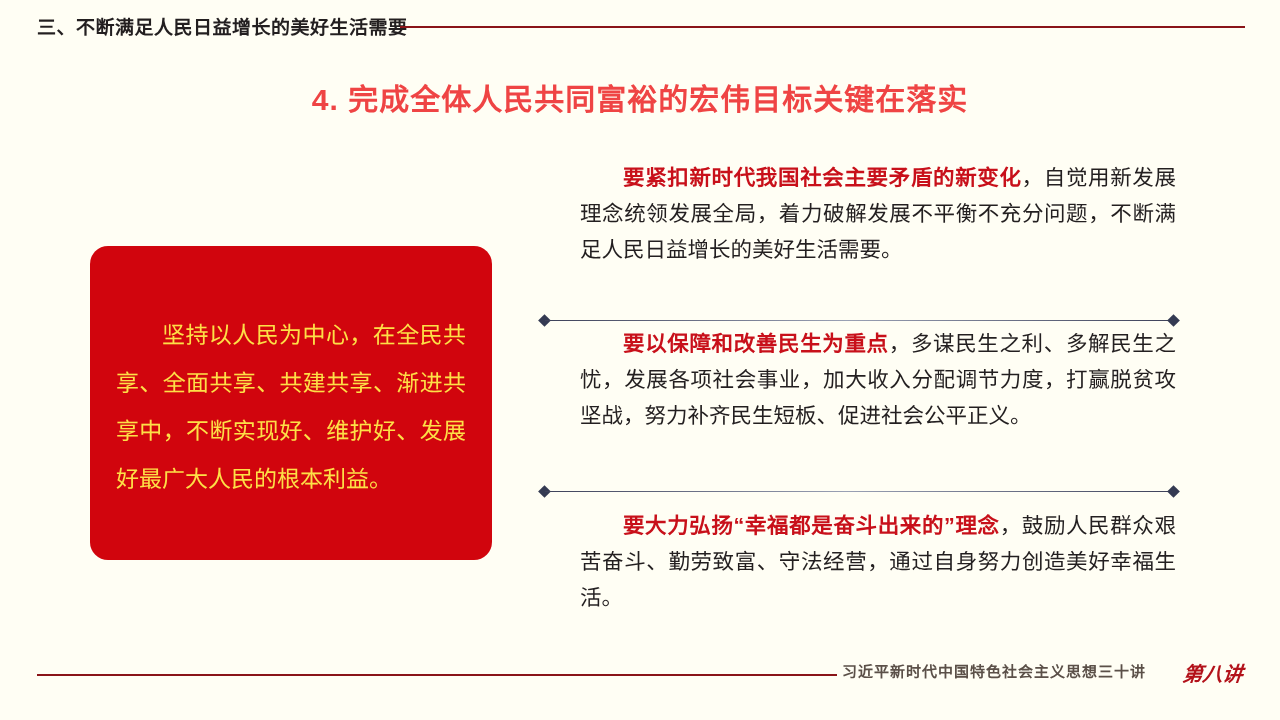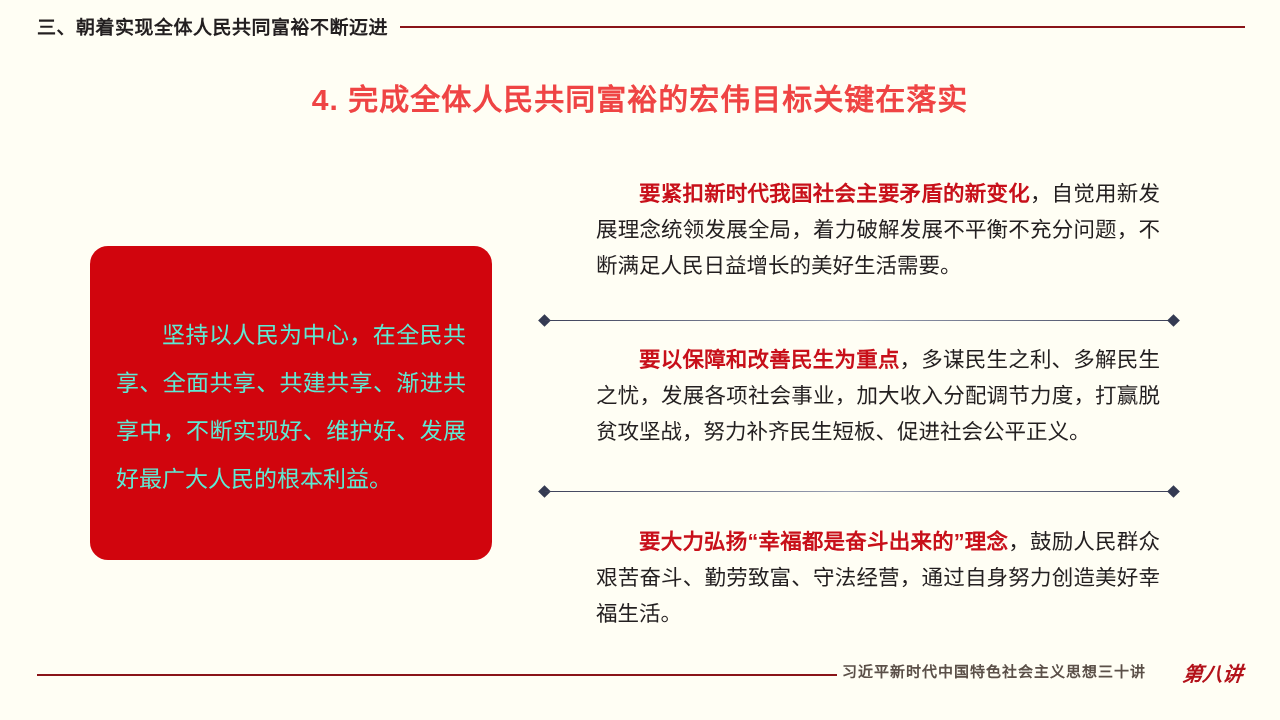--- a/index.html
+++ b/index.html
@@ -72,21 +72,21 @@
     height: 314px;
     background: #d1050d;
     border-radius: 18px;
     box-sizing: border-box;
     padding: 34px 26px 26px 26px;
     display: flex;
     align-items: center;
     justify-content: center;
   }
   .red-box-text {
-    color: #5eead4;
+    color: #fde047;
     font-size: 23px;
     line-height: 48px;
     text-align: justify;
     text-indent: 2em;
     text-justify: inter-ideograph;
   }
 
   
   .points {
     position: absolute;
@@ -103,21 +103,21 @@
   .point-2 { top: 176px; }
   .point-3 { top: 358px; }
 
   .point-text {
     font-size: 21.5px;
     line-height: 36px;
     color: #231f20;
     text-align: justify;
     text-justify: inter-ideograph;
     text-indent: 2em;
-    margin: 16px;
+    margin: 0;
     padding: 0 2px 0 40px;
   }
   .point-lead {
     color: #c8101a;
     font-weight: bold;
   }
 
   
   .divider {
     position: absolute;
@@ -185,21 +185,21 @@
     white-space: nowrap;
     transform: skewX(-6deg);
   }
 </style>
 </head>
 <body>
 
 <div class="slide">
 
   <div class="header">
-    <div class="header-title">三、朝着实现全体人民共同富裕不断迈进</div>
+    <div class="header-title">三、不断满足人民日益增长的美好生活需要</div>
     <div class="header-rule"></div>
   </div>
 
   <div class="main-title">4. 完成全体人民共同富裕的宏伟目标关键在落实</div>
 
   <div class="red-box">
     <div class="red-box-text">坚持以人民为中心，在全民共享、全面共享、共建共享、渐进共享中，不断实现好、维护好、发展好最广大人民的根本利益。</div>
   </div>
 
   <div class="points">

